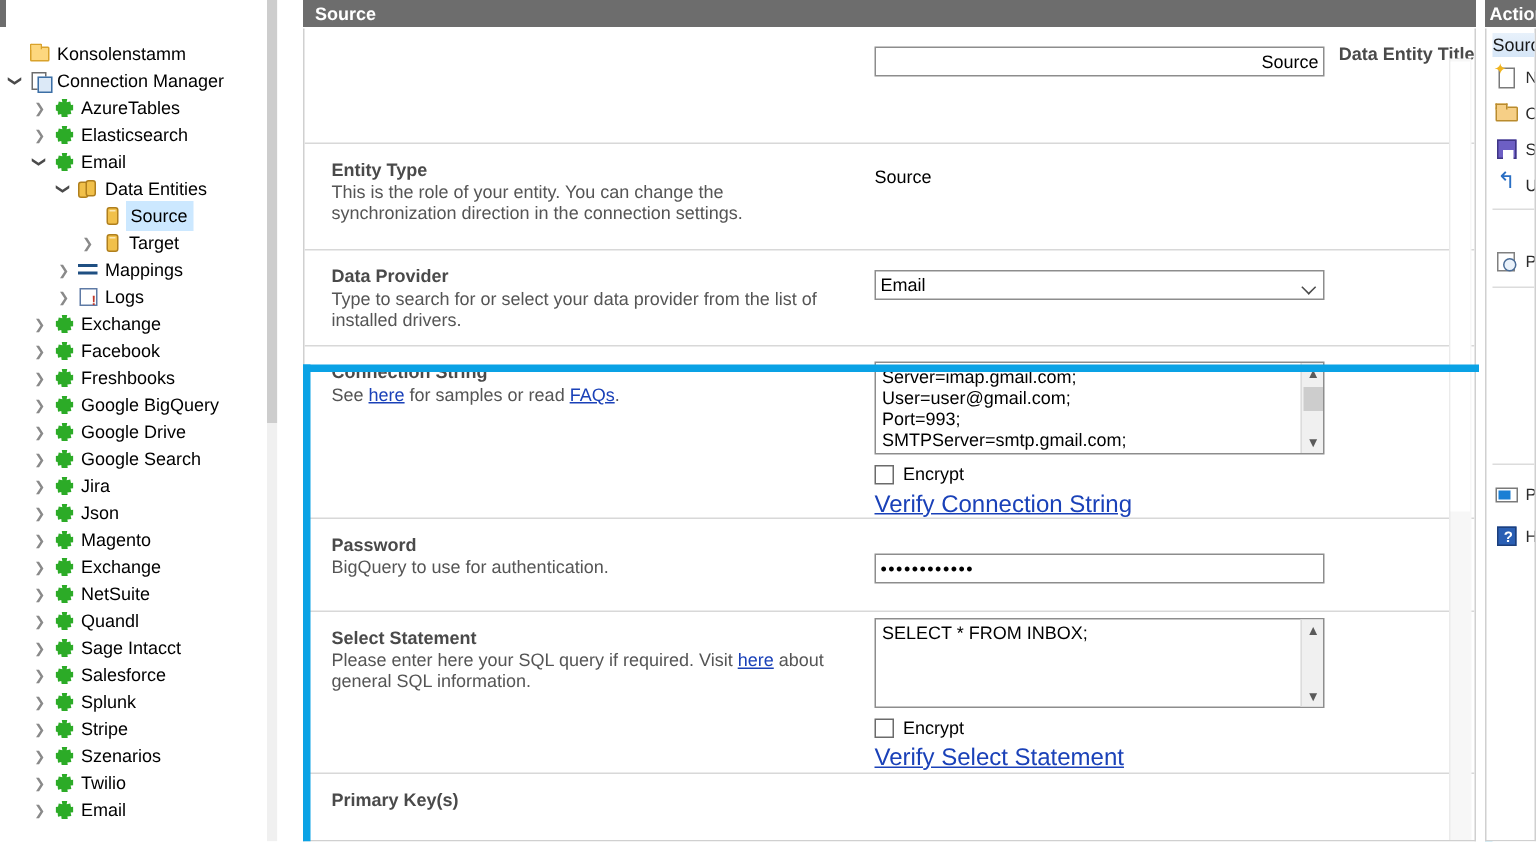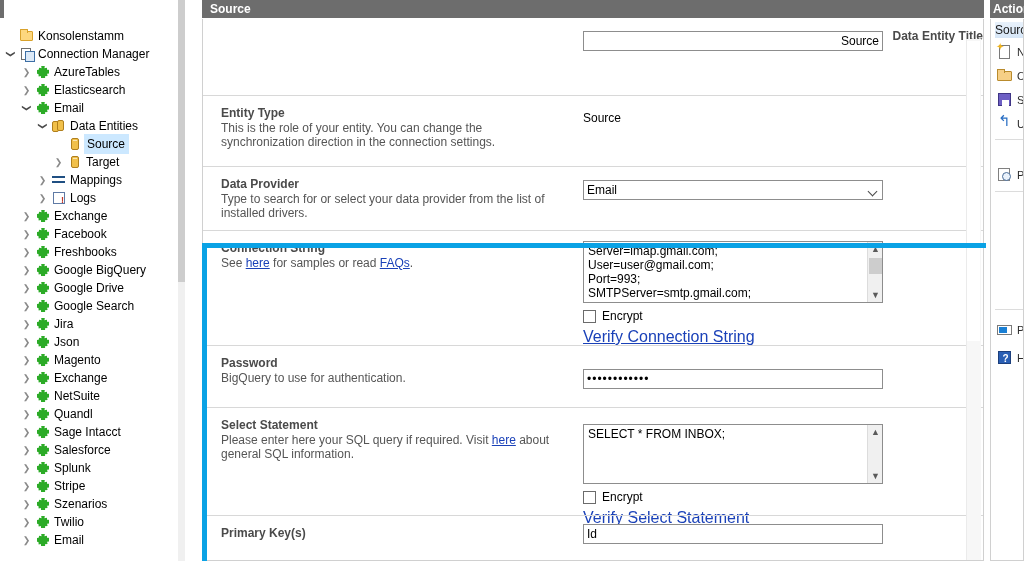--- a/index.html
+++ b/index.html
@@ -533,41 +533,38 @@
         <div class="right-col" style="top:23px;">
           <div class="txtbox pwd">••••••••••••</div>
         </div>
       </div>
 
       <div class="section" style="height:108px;">
         <div class="sec-title">Select Statement</div>
         <div class="sec-desc">
           <span>Please enter here your SQL query if required. Visit </span><a href="#">here</a><span> about general SQL information.</span>
         </div>
-        <div class="right-col" style="top:16px;">
+        <div class="right-col" style="top:4px;">
           <div class="tarea" style="height:60px;">
             <div class="txt">SELECT * FROM INBOX;</div>
             <div class="sb">
               <div class="up">▲</div>
               <div class="dn">▼</div>
             </div>
           </div>
           <div class="cbrow">
             <span class="cbox"></span>
             <span class="cblabel">Encrypt</span>
           </div>
           <a class="vlink" href="#">Verify Select Statement</a>
         </div>
       </div>
 
       <div class="section" style="height:40px;">
         <div class="sec-title">Primary Key(s)</div>
-        <div class="right-col" style="top:8px;">
-          <div class="txtbox">Id</div>
-        </div>
       </div>
 
       <div id="main-sb-track"></div>
       <div id="main-sb-thumb"></div>
     </div>
   </div>
 
   <div id="highlight"></div>
 
   <div id="act-left-edge">

